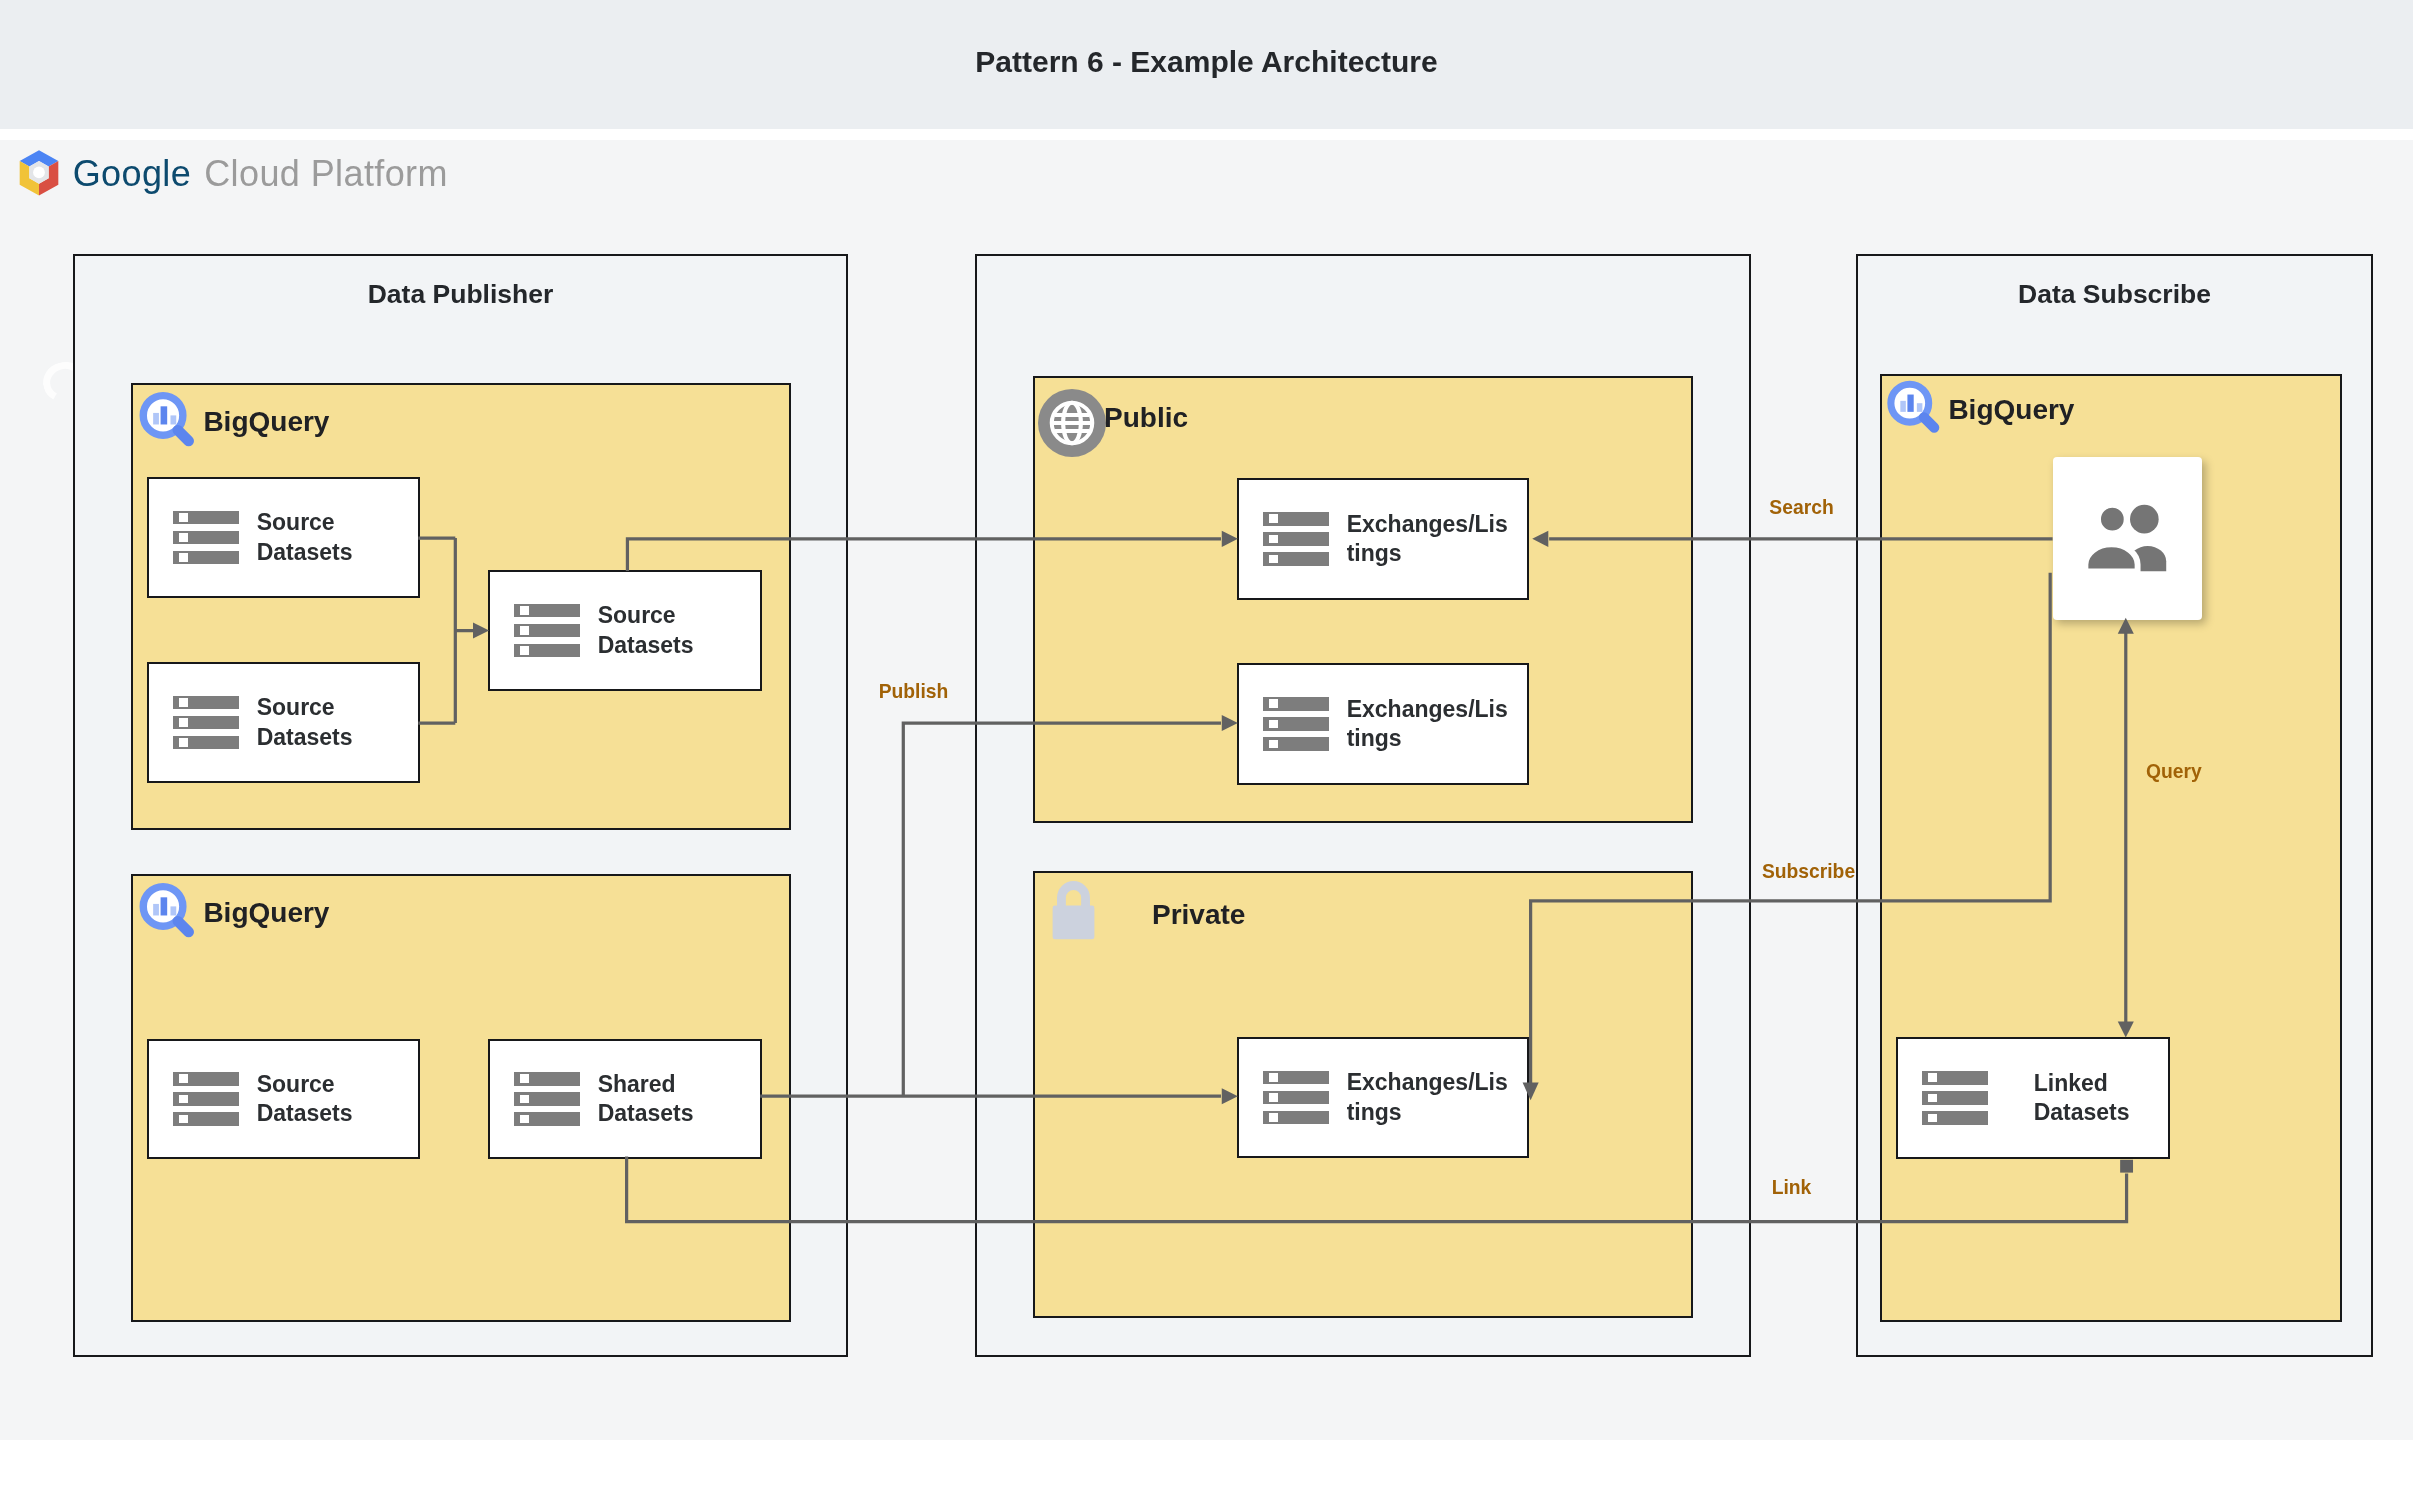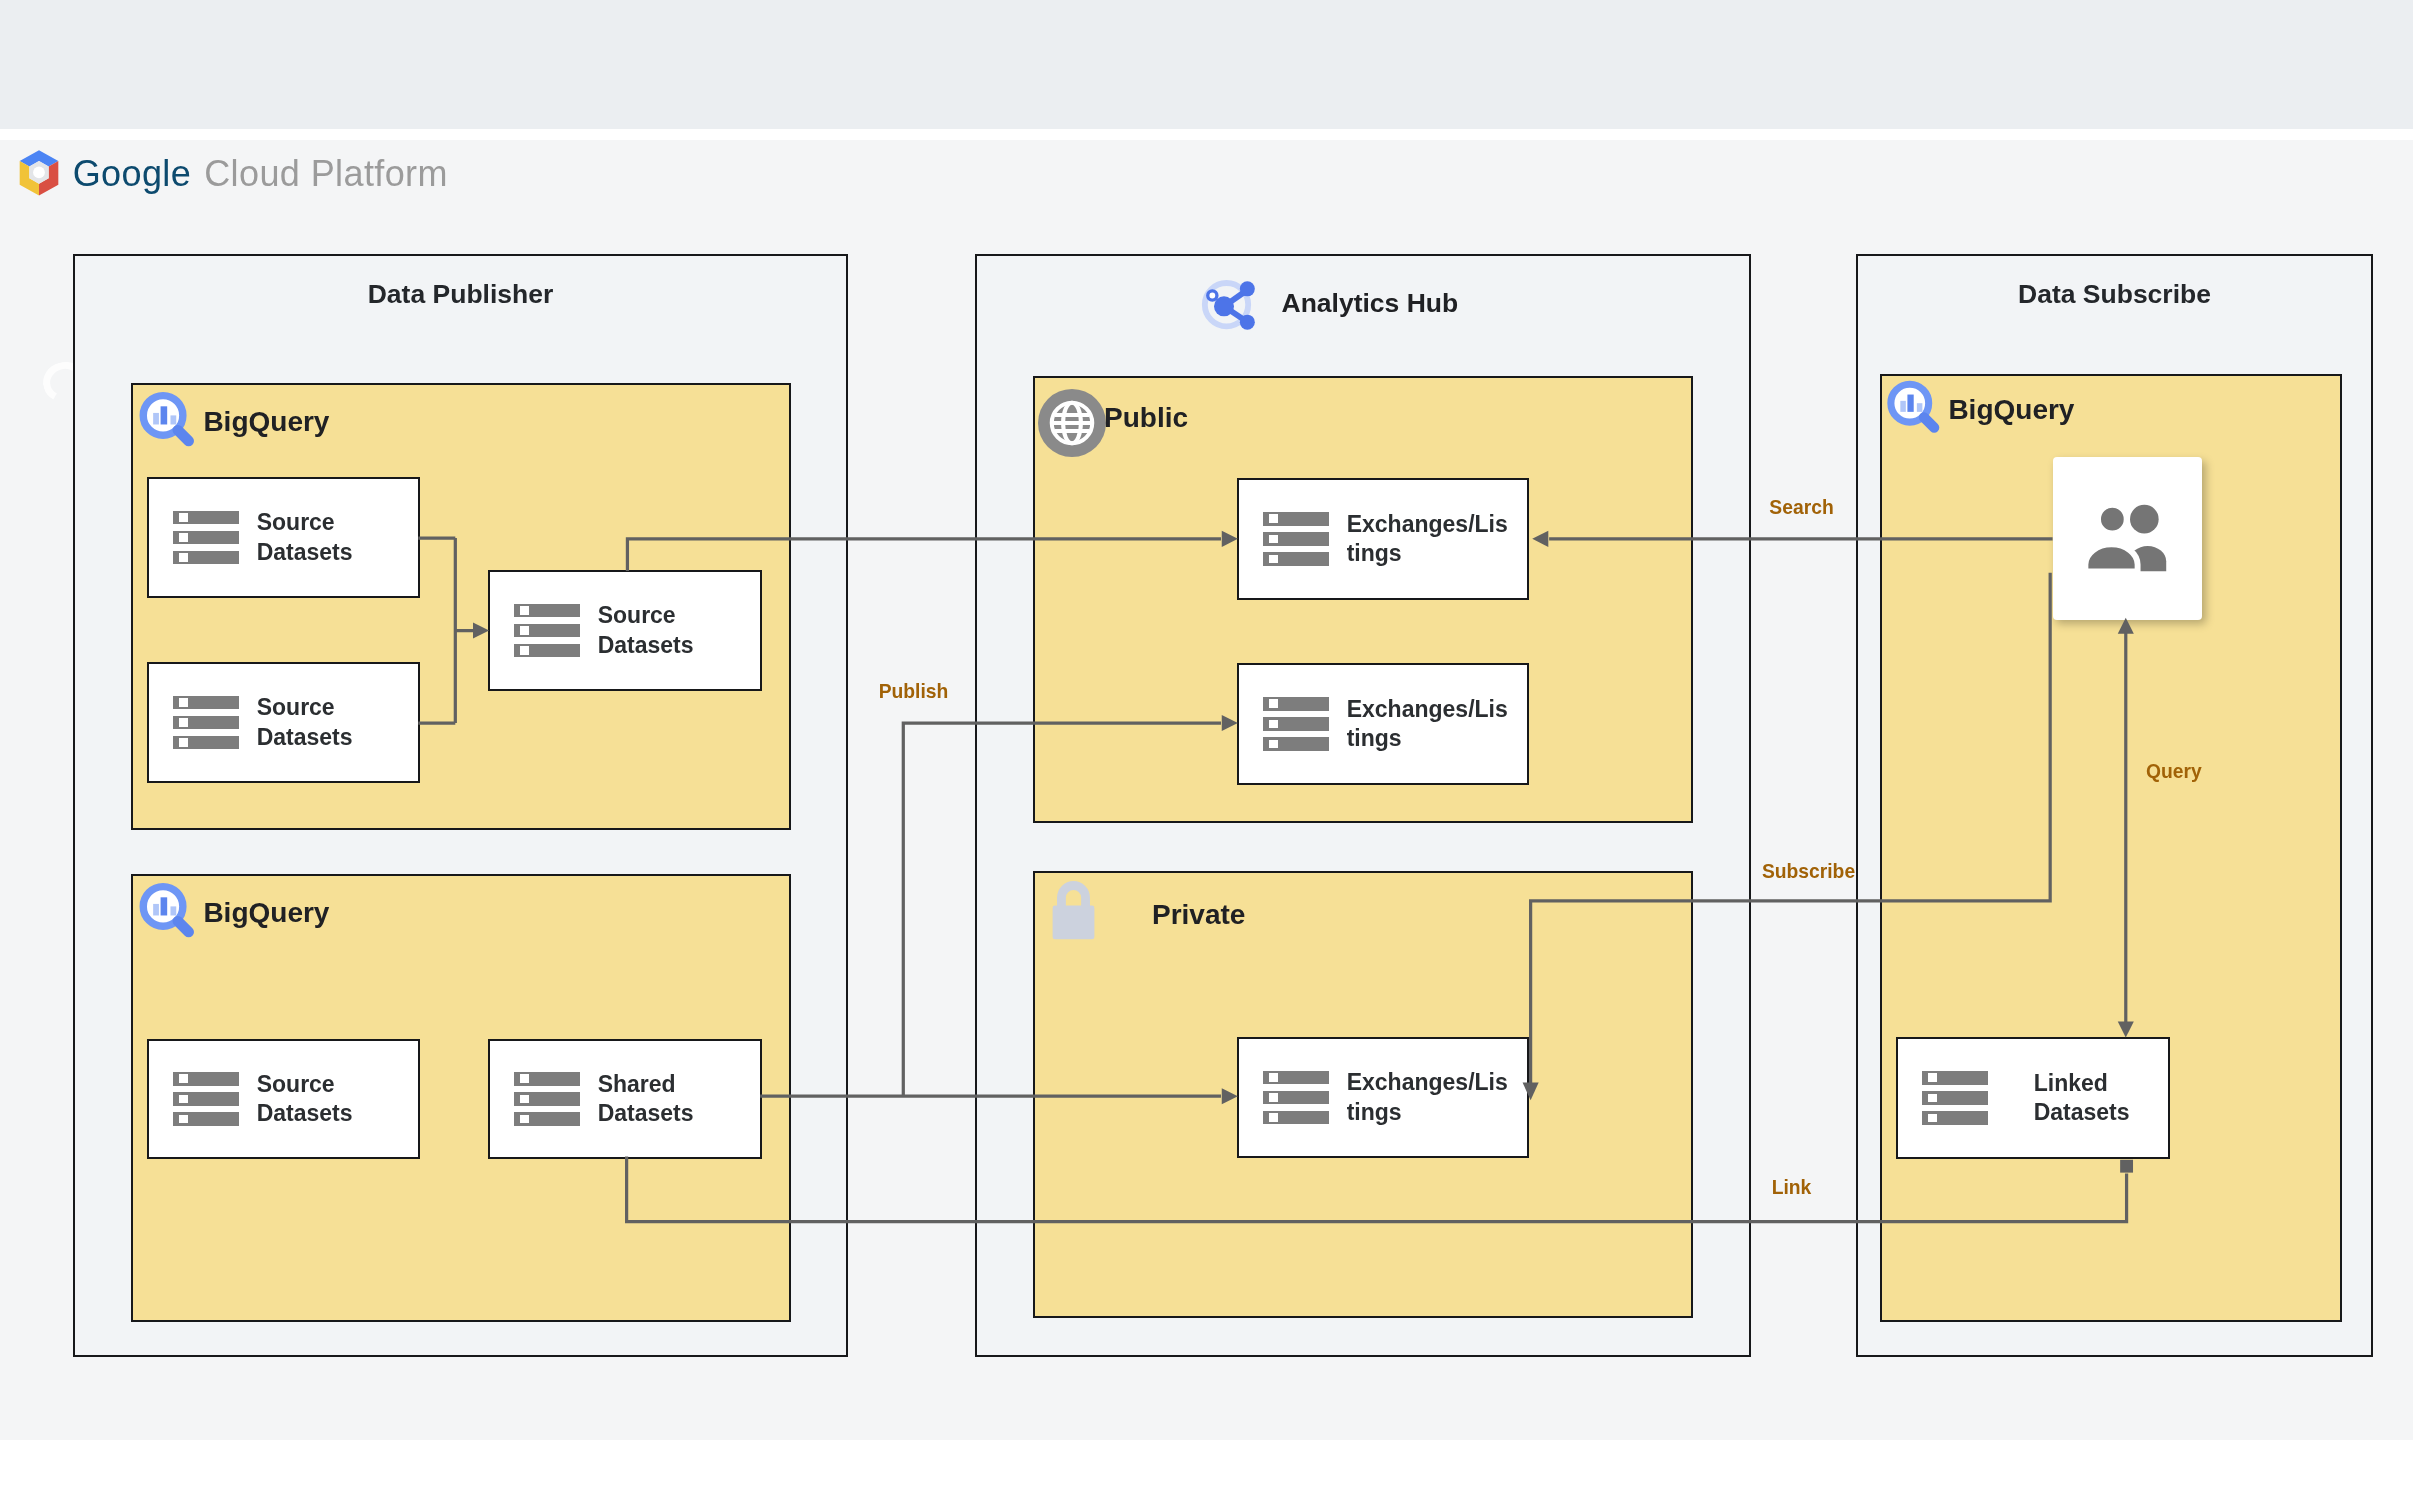--- a/index.html
+++ b/index.html
@@ -36,20 +36,21 @@
   svg{display:block;}
   #connectors{pointer-events:none;}
 </style>
 </head>
 <body>
 
 <div id="stage">
 
   <div class="abs" id="topband"></div>
   <div class="abs" id="topband-sep"></div>
+  <div class="abs" id="page-title">Pattern 6 - Example Architecture</div>
 
   <div class="abs" id="brand">
     <span>
       <svg width="42" height="51" viewBox="0 0 100 115">
         <polygon points="50,2 96,28 73,41 50,28 27,41 4,28" fill="#4b84f4"></polygon>
         <polygon points="96,28 96,84 50,110 50,82 73,69 73,41" fill="#d94f43"></polygon>
         <polygon points="4,28 4,84 50,110 50,82 27,69 27,41" fill="#f1c338"></polygon>
         <polygon points="50,28 73,41 73,69 50,82 27,69 27,41" fill="#e3e5e8"></polygon>
         <circle cx="50" cy="55" r="14" fill="#ffffff"></circle>
       </svg>
@@ -136,34 +137,20 @@
     <span class="dsicon">
         <i></i>
         <i></i>
         <i></i>
       </span>
     <span class="wlabel">Shared
 Datasets</span>
   </div>
 
   <div class="abs frame" style="left:975px;top:254px;width:772px;height:1099px;"></div>
-  <div class="abs svc" style="left:1199px;top:273px;">
-    <span>
-      <svg width="60" height="60" viewBox="0 0 72 72">
-        <circle cx="33" cy="38" r="26" fill="none" stroke="#c9d6f8" stroke-width="7"></circle>
-        <line x1="30" y1="40" x2="57" y2="21" stroke="#4d74e8" stroke-width="7"></line>
-        <line x1="30" y1="40" x2="57" y2="58" stroke="#4d74e8" stroke-width="7"></line>
-        <circle cx="30" cy="40" r="12" fill="#4d74e8"></circle>
-        <circle cx="58" cy="19" r="9" fill="#4d74e8"></circle>
-        <circle cx="58" cy="59" r="9" fill="#4d74e8"></circle>
-        <circle cx="16" cy="27" r="5.5" fill="#ffffff" stroke="#4d74e8" stroke-width="4"></circle>
-      </svg>
-    </span>
-    <span class="svc-label" style="margin-left:22.5px;font-size:26.5px;">Analytics Hub</span>
-  </div>
 
   <div class="zone" style="left:1033px;top:376px;width:656px;height:443px;"></div>
   <div class="abs" style="left:1038px;top:389px;">
     <svg width="68" height="68" viewBox="0 0 84 84">
       <circle cx="42" cy="42" r="42" fill="#8a8a8a"></circle>
       <g stroke="#ffffff" stroke-width="5" fill="none">
         <circle cx="42" cy="42" r="25"></circle>
         <ellipse cx="42" cy="42" rx="11" ry="25"></ellipse>
         <line x1="21" y1="32" x2="63" y2="32"></line>
         <line x1="17" y1="42" x2="67" y2="42"></line>

